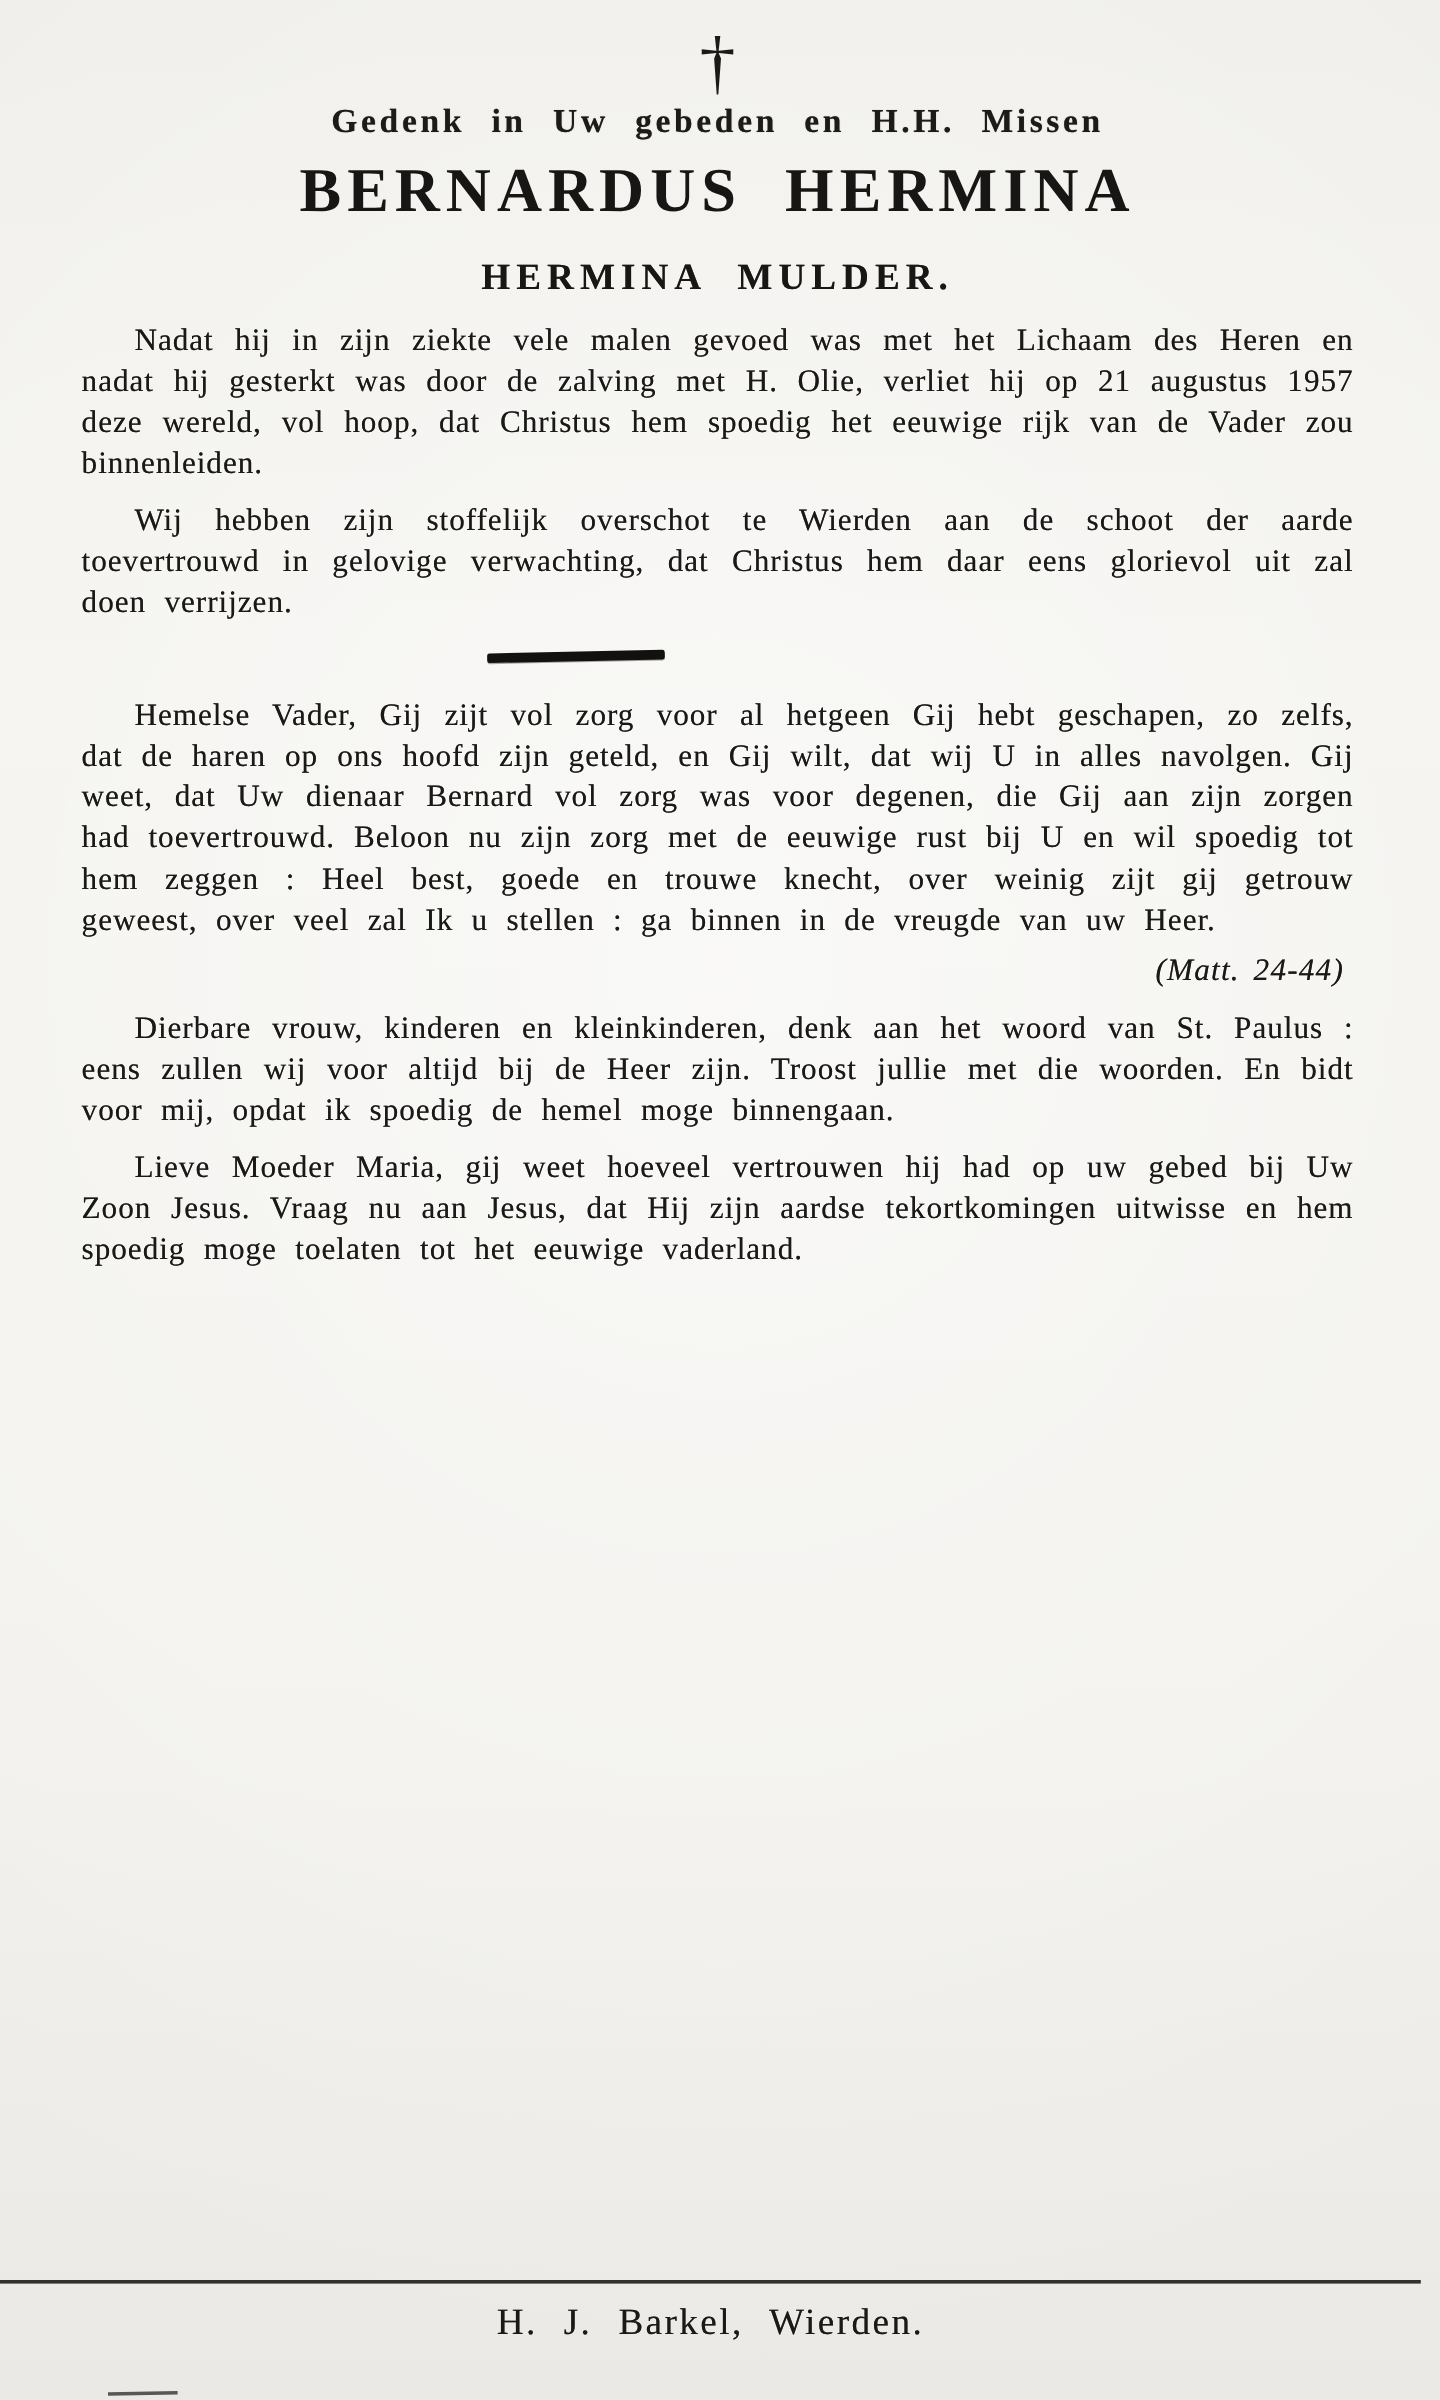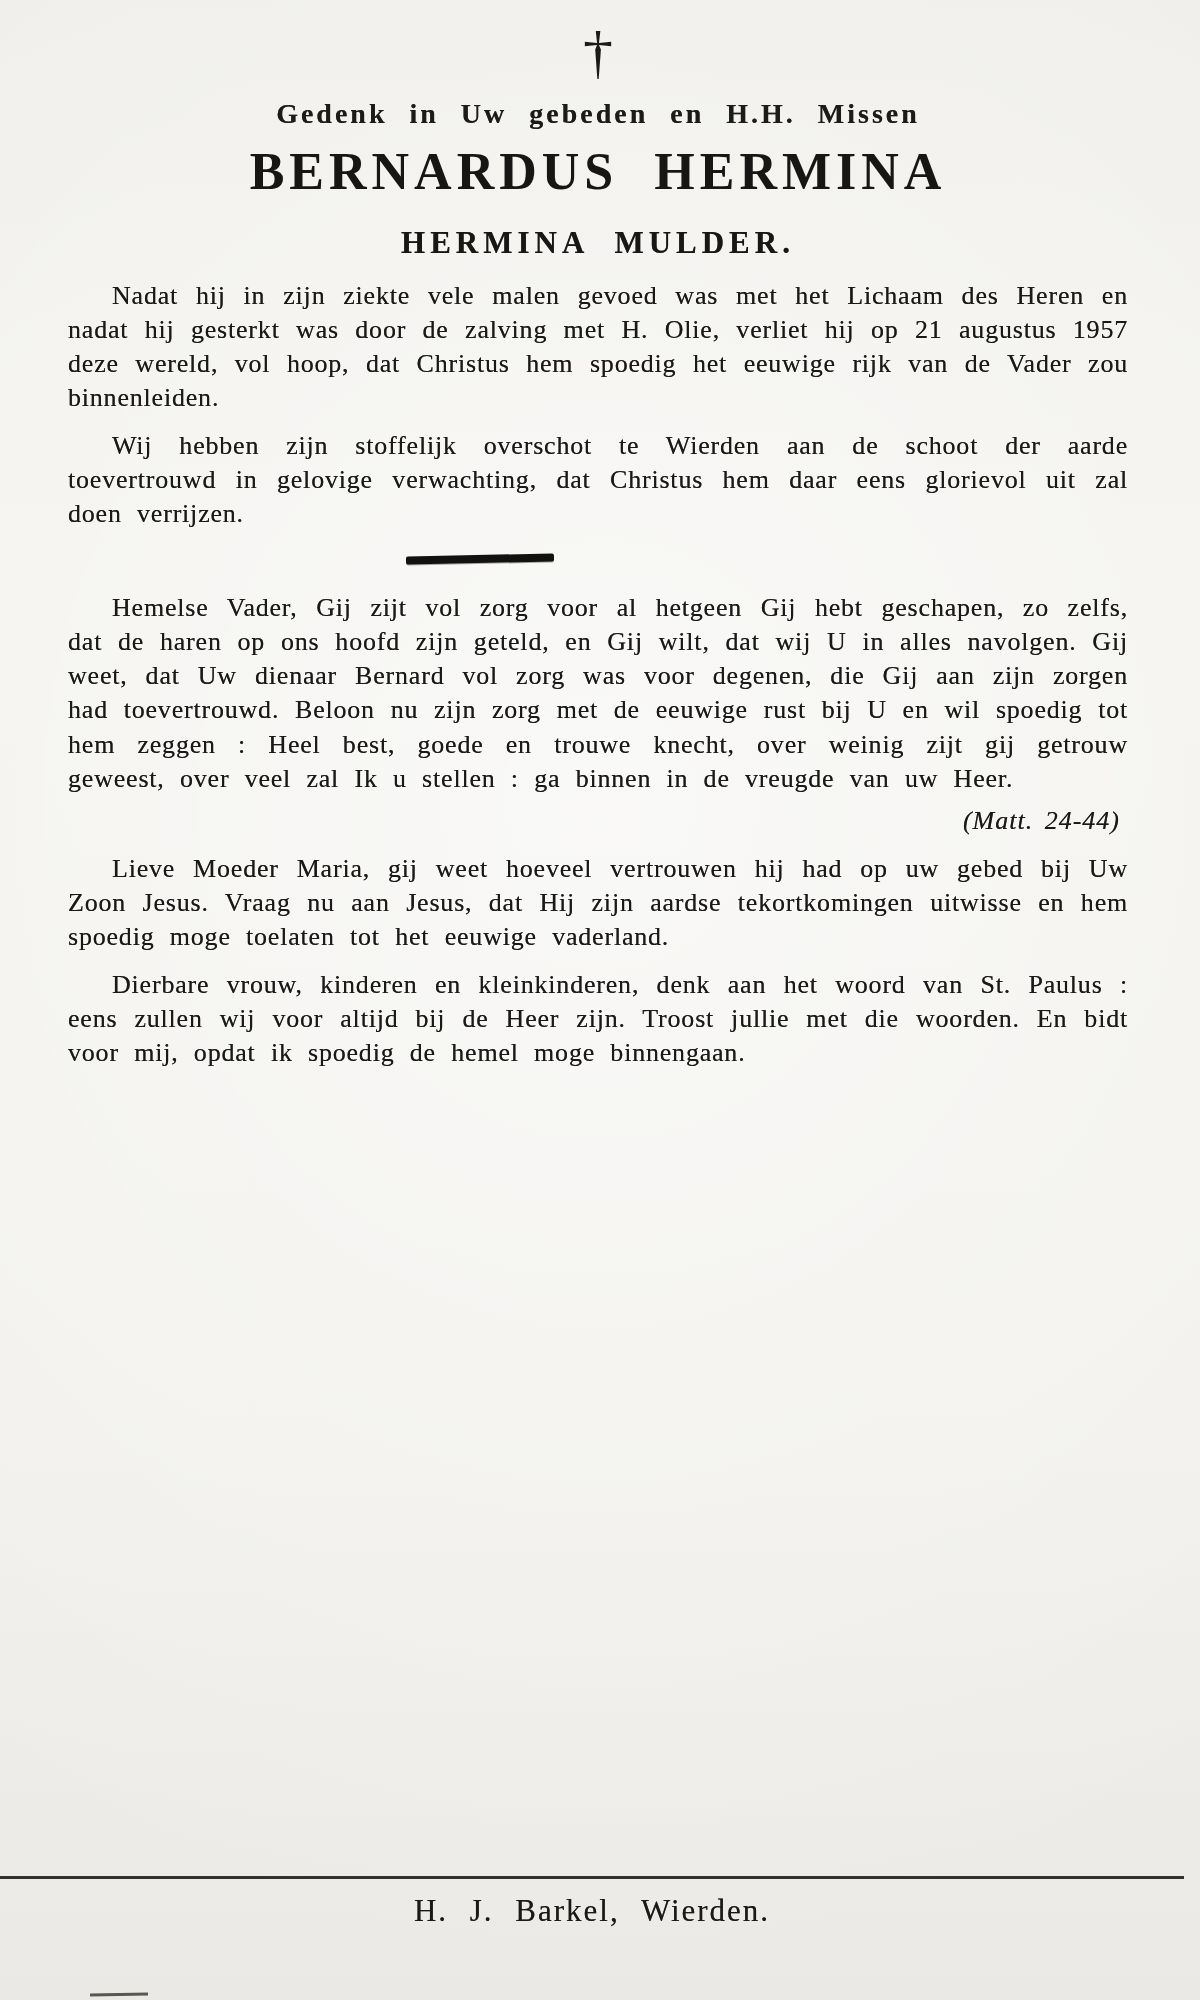--- a/index.html
+++ b/index.html
@@ -30,21 +30,21 @@
     line-height: 1;
     margin-top: 8px;
     color: #1c1a18;
   }
   .invocation {
     text-align: center;
     font-weight: bold;
     font-size: 28px;
     letter-spacing: 3px;
     word-spacing: 12px;
-    margin-top: 16px;
+    margin-top: 4px;
     color: #1d1b19;
     text-shadow: 0 0 0.6px rgba(25,22,20,0.65);
   }
   .name {
     text-align: center;
     font-size: 52px;
     font-weight: bold;
     letter-spacing: 5px;
     word-spacing: 18px;
     margin: 12px 0 8px 0;
@@ -88,21 +88,21 @@
     margin: -4px 8px 16px 0;
     color: #1b1917;
     text-shadow: 0 0 0.5px rgba(25,22,20,0.7);
     font-style: italic;
   }
   .footer {
     position: absolute;
     left: 0;
     right: 16px;
     bottom: 0;
-    height: 124px;
+    height: 100px;
   }
   .footer-rule {
     width: 100%;
     height: 0;
     border-top: 3px solid #33302d;
   }
   .printer {
     text-align: center;
     font-size: 31px;
     letter-spacing: 2px;
@@ -138,23 +138,23 @@
   <p class="body">Nadat hij in zijn ziekte vele malen gevoed was met het Lichaam des Heren en nadat hij gesterkt was door de zalving met H. Olie, verliet hij op 21 augustus 1957 deze wereld, vol hoop, dat Christus hem spoedig het eeuwige rijk van de Vader zou binnenleiden.</p>
 
   <p class="body">Wij hebben zijn stoffelijk overschot te Wierden aan de schoot der aarde toevertrouwd in gelovige verwachting, dat Christus hem daar eens glorievol uit zal doen verrijzen.</p>
 
   <div class="divider"></div>
 
   <p class="body">Hemelse Vader, Gij zijt vol zorg voor al hetgeen Gij hebt geschapen, zo zelfs, dat de haren op ons hoofd zijn geteld, en Gij wilt, dat wij U in alles navolgen. Gij weet, dat Uw dienaar Bernard vol zorg was voor degenen, die Gij aan zijn zorgen had toevertrouwd. Beloon nu zijn zorg met de eeuwige rust bij U en wil spoedig tot hem zeggen : Heel best, goede en trouwe knecht, over weinig zijt gij getrouw geweest, over veel zal Ik u stellen : ga binnen in de vreugde van uw Heer.</p>
 
   <p class="citation">(Matt. 24-44)</p>
 
+  <p class="body">Dierbare vrouw, kinderen en kleinkinderen, denk aan het woord van St. Paulus : eens zullen wij voor altijd bij de Heer zijn. Troost jullie met die woorden. En bidt voor mij, opdat ik spoedig de hemel moge binnengaan.</p>
+
   <p class="body">Lieve Moeder Maria, gij weet hoeveel vertrouwen hij had op uw gebed bij Uw Zoon Jesus. Vraag nu aan Jesus, dat Hij zijn aardse tekortkomingen uitwisse en hem spoedig moge toelaten tot het eeuwige vaderland.</p>
-
-  <p class="body">Dierbare vrouw, kinderen en kleinkinderen, denk aan het woord van St. Paulus : eens zullen wij voor altijd bij de Heer zijn. Troost jullie met die woorden. En bidt voor mij, opdat ik spoedig de hemel moge binnengaan.</p>
 
   <div class="footer">
     <div class="footer-rule"></div>
     <div class="printer">H. J. Barkel, Wierden.</div>
     <div class="bottom-mark"></div>
   </div>
 
 </div>
 
 </body></html>

